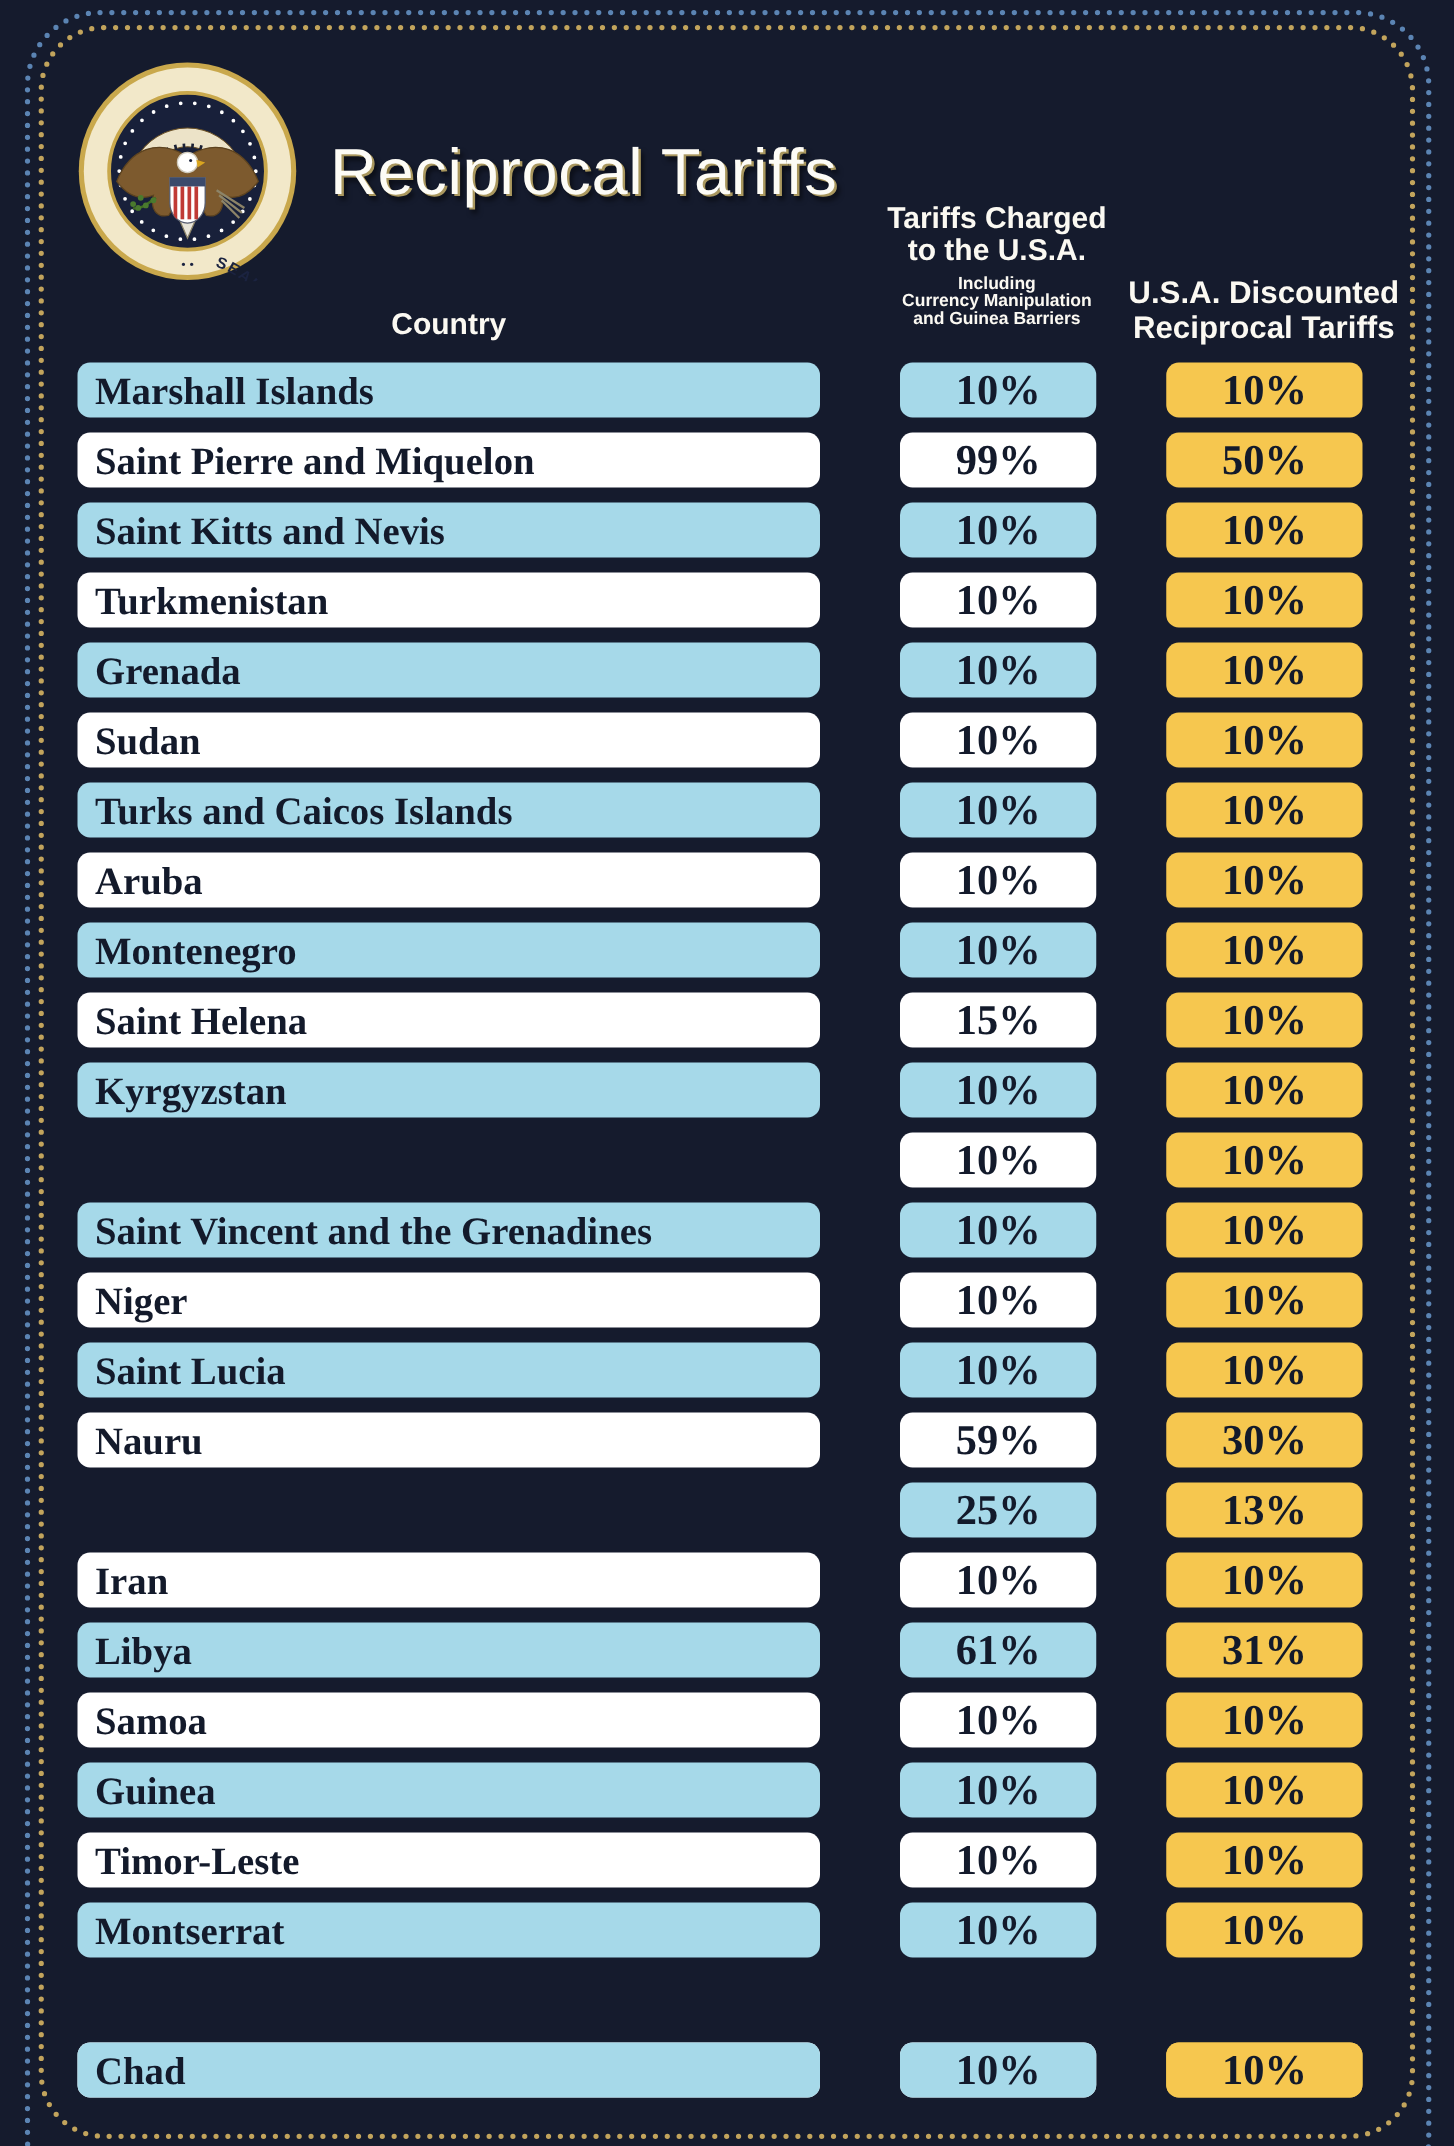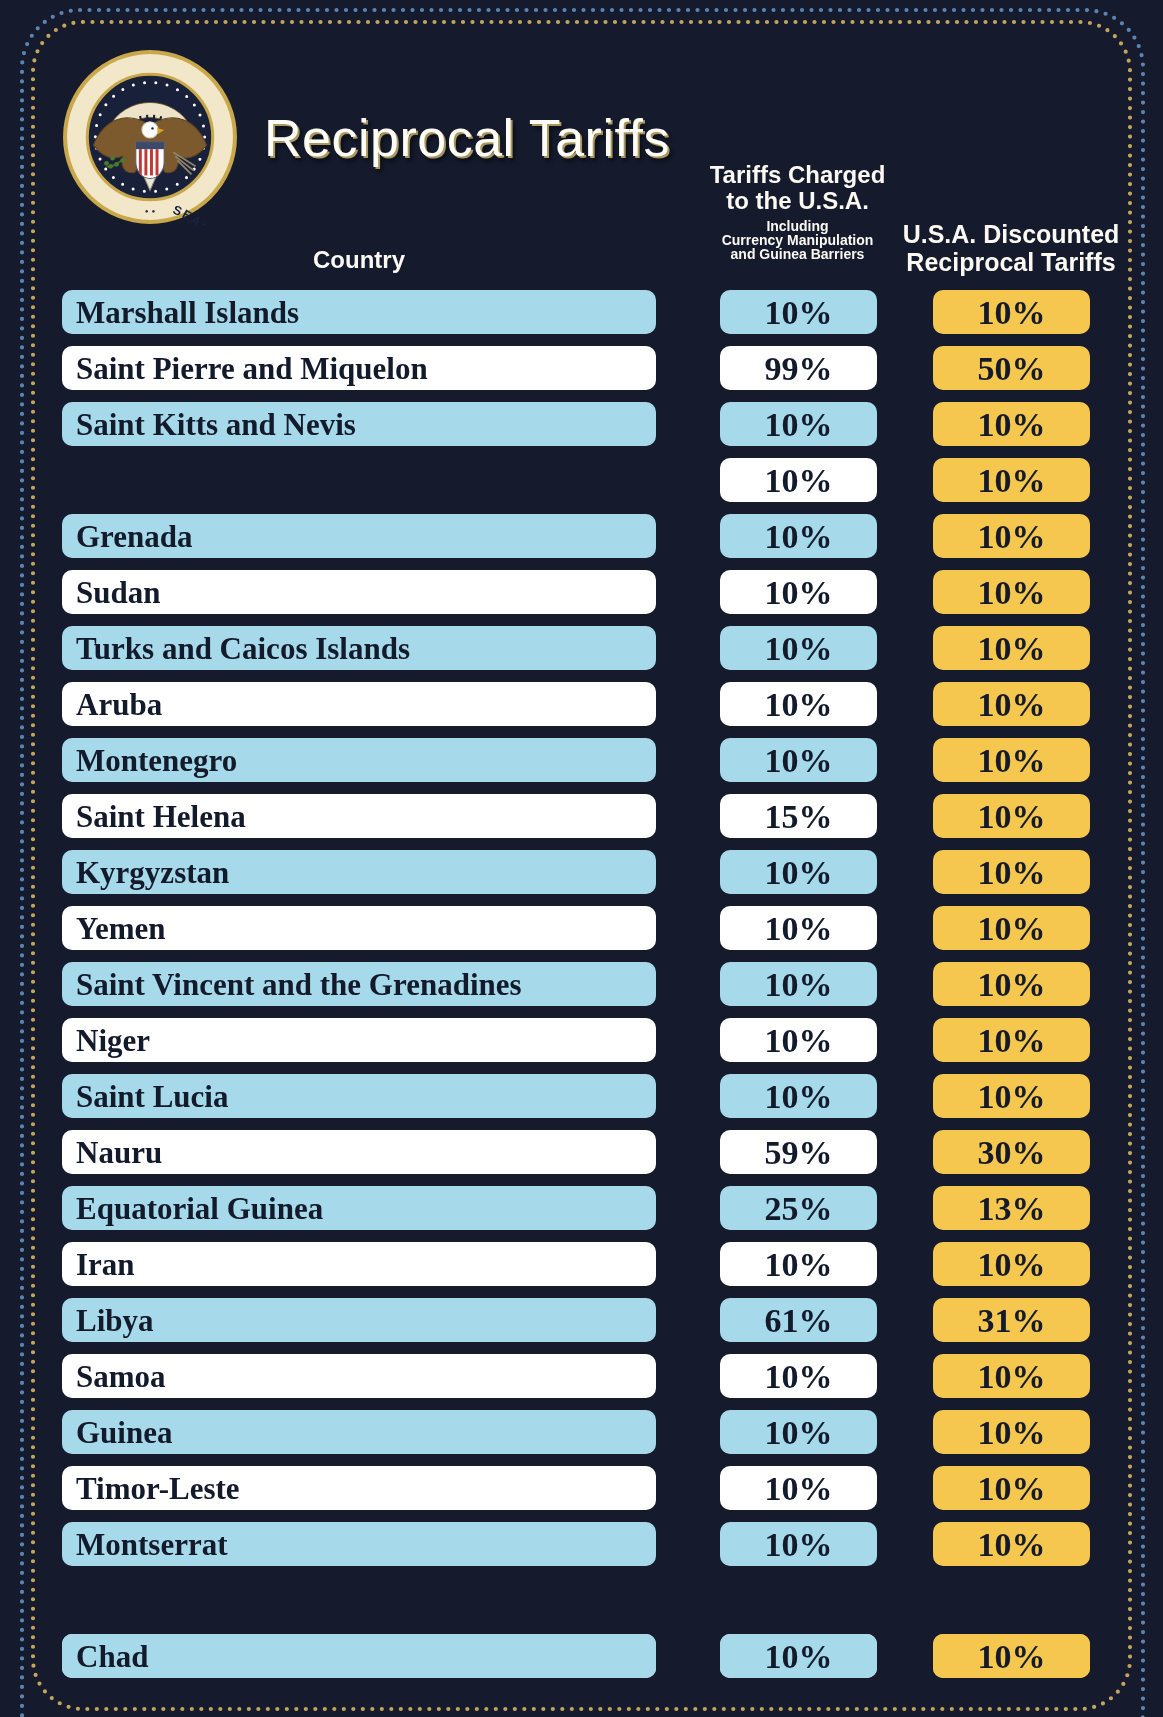--- a/index.html
+++ b/index.html
@@ -122,20 +122,21 @@
       <div class="pill country-pill">Saint Pierre and Miquelon</div>
       <div class="pill pct-pill charged-pill">99%</div>
       <div class="pill pct-pill discounted-pill">50%</div>
     </div>
       <div class="row alt-blue" style="top: 402px;">
       <div class="pill country-pill">Saint Kitts and Nevis</div>
       <div class="pill pct-pill charged-pill">10%</div>
       <div class="pill pct-pill discounted-pill">10%</div>
     </div>
       <div class="row alt-white" style="top: 458px;">
+      <div class="pill country-pill">Turkmenistan</div>
       <div class="pill pct-pill charged-pill">10%</div>
       <div class="pill pct-pill discounted-pill">10%</div>
     </div>
       <div class="row alt-blue" style="top: 514px;">
       <div class="pill country-pill">Grenada</div>
       <div class="pill pct-pill charged-pill">10%</div>
       <div class="pill pct-pill discounted-pill">10%</div>
     </div>
       <div class="row alt-white" style="top: 570px;">
       <div class="pill country-pill">Sudan</div>
@@ -161,21 +162,20 @@
       <div class="pill country-pill">Saint Helena</div>
       <div class="pill pct-pill charged-pill">15%</div>
       <div class="pill pct-pill discounted-pill">10%</div>
     </div>
       <div class="row alt-blue" style="top: 850px;">
       <div class="pill country-pill">Kyrgyzstan</div>
       <div class="pill pct-pill charged-pill">10%</div>
       <div class="pill pct-pill discounted-pill">10%</div>
     </div>
       <div class="row alt-white" style="top: 906px;">
-      <div class="pill country-pill">Yemen</div>
       <div class="pill pct-pill charged-pill">10%</div>
       <div class="pill pct-pill discounted-pill">10%</div>
     </div>
       <div class="row alt-blue" style="top: 962px;">
       <div class="pill country-pill">Saint Vincent and the Grenadines</div>
       <div class="pill pct-pill charged-pill">10%</div>
       <div class="pill pct-pill discounted-pill">10%</div>
     </div>
       <div class="row alt-white" style="top: 1018px;">
       <div class="pill country-pill">Niger</div>
@@ -186,21 +186,20 @@
       <div class="pill country-pill">Saint Lucia</div>
       <div class="pill pct-pill charged-pill">10%</div>
       <div class="pill pct-pill discounted-pill">10%</div>
     </div>
       <div class="row alt-white" style="top: 1130px;">
       <div class="pill country-pill">Nauru</div>
       <div class="pill pct-pill charged-pill">59%</div>
       <div class="pill pct-pill discounted-pill">30%</div>
     </div>
       <div class="row alt-blue" style="top: 1186px;">
-      <div class="pill country-pill">Equatorial Guinea</div>
       <div class="pill pct-pill charged-pill">25%</div>
       <div class="pill pct-pill discounted-pill">13%</div>
     </div>
       <div class="row alt-white" style="top: 1242px;">
       <div class="pill country-pill">Iran</div>
       <div class="pill pct-pill charged-pill">10%</div>
       <div class="pill pct-pill discounted-pill">10%</div>
     </div>
       <div class="row alt-blue" style="top: 1298px;">
       <div class="pill country-pill">Libya</div>

